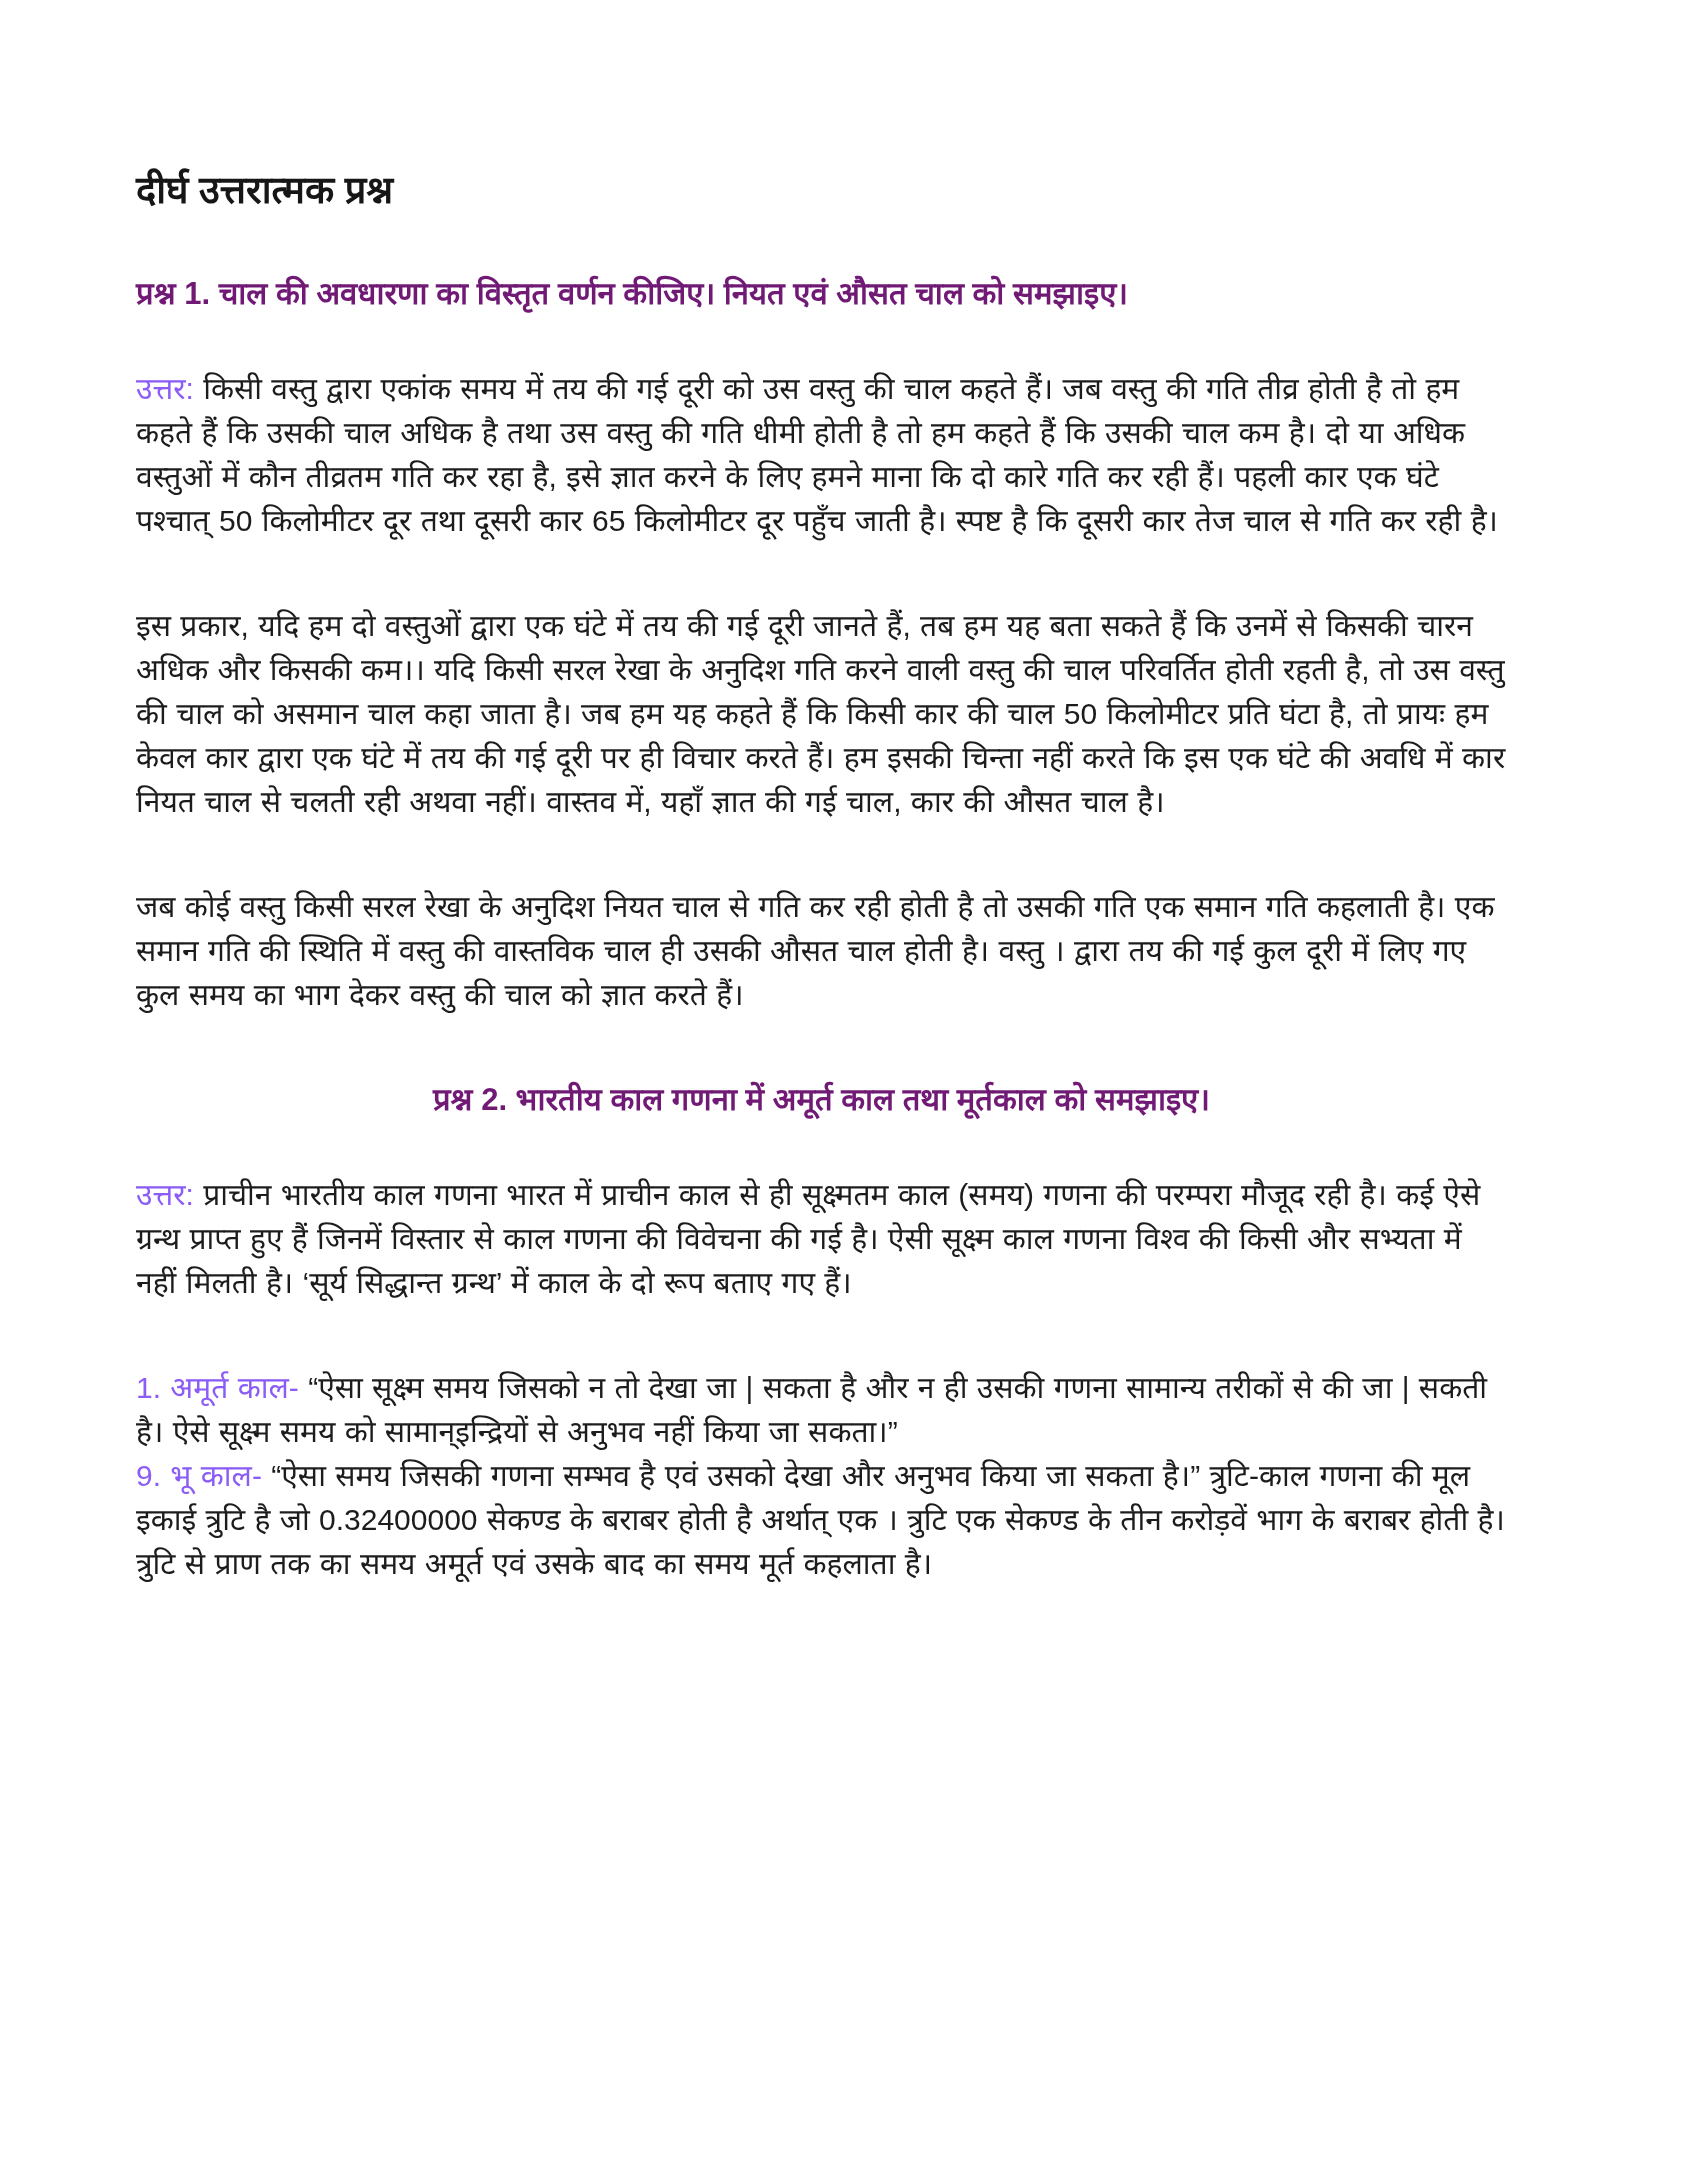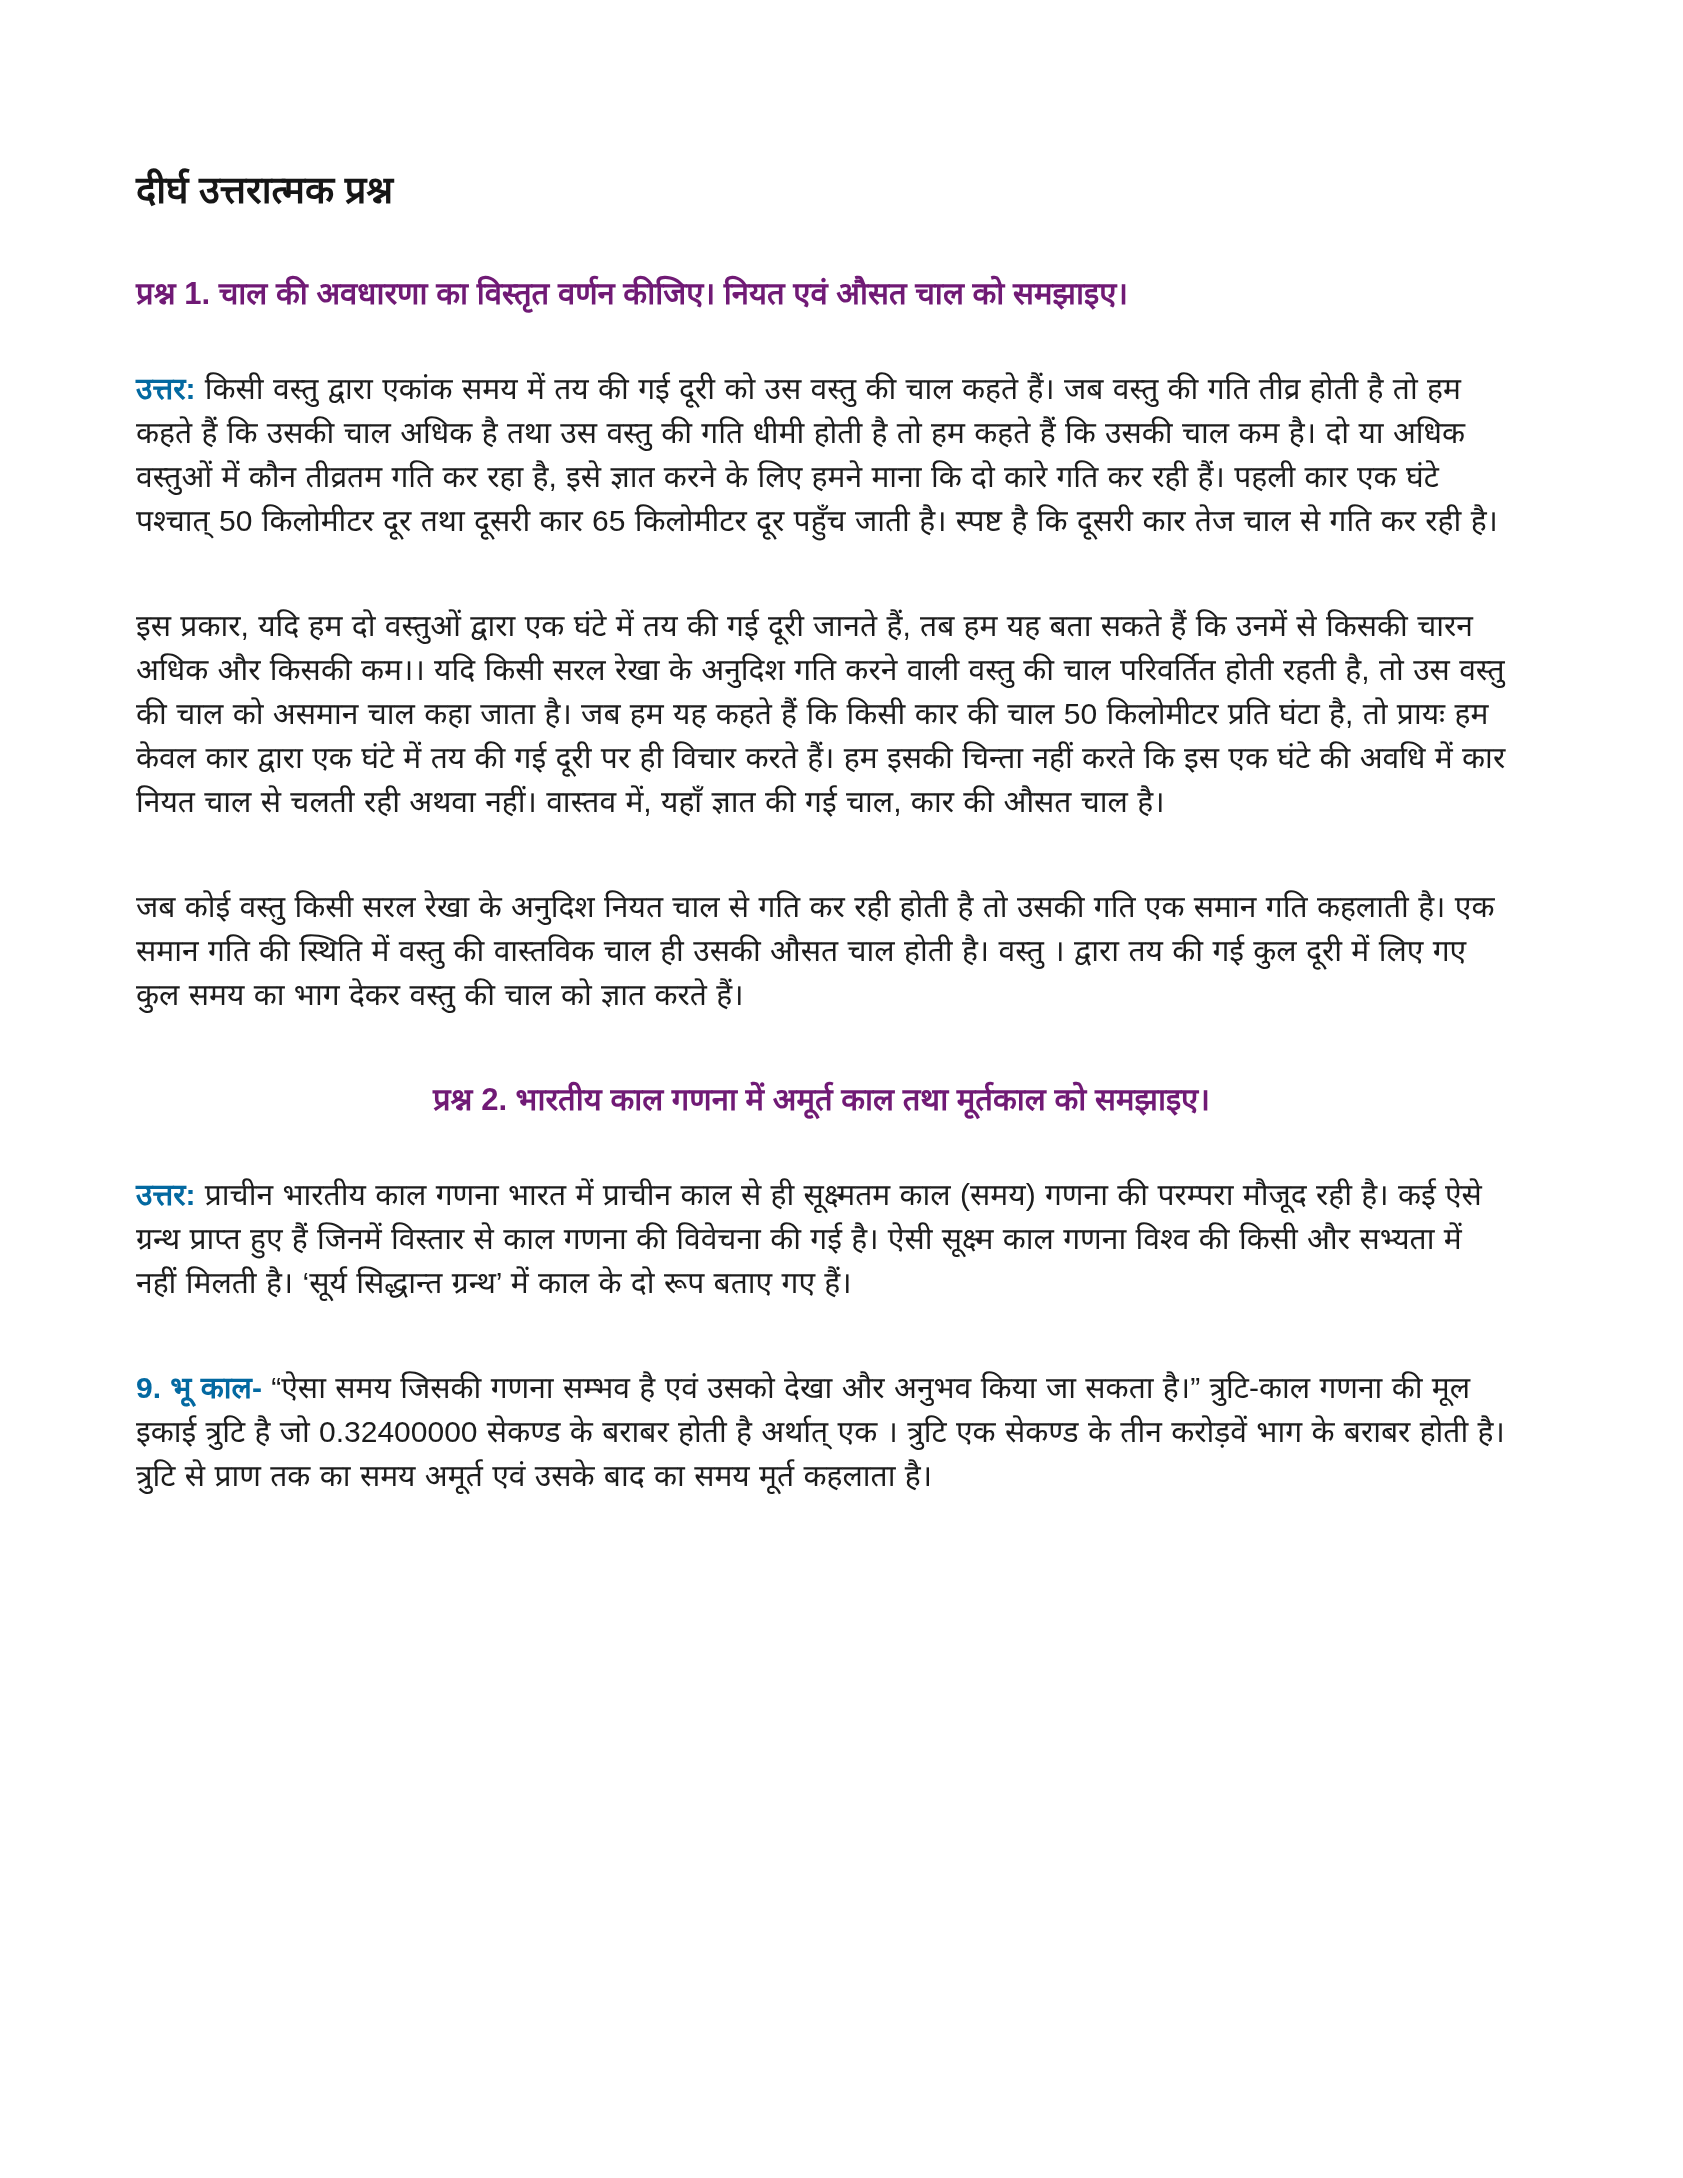--- a/index.html
+++ b/index.html
@@ -37,22 +37,22 @@
   }
   .para {
     font-size: 30px;
     font-weight: 400;
     line-height: 44px;
     margin: 0 0 61px 0;
     text-align: left;
     word-spacing: 1px;
   }
   .para strong {
-    font-weight: 700;
-    color: #0369a1;
+    font-weight: 400;
+    color: #8b5cf6;
   }
   .points-block {
     margin: 0;
   }
   .points-block .point-line {
     font-size: 30px;
     line-height: 44px;
   }
   .q2-spacer { margin-bottom: 51px; text-align: center; }
 </style>
@@ -71,18 +71,20 @@
   <p class="para">इस प्रकार, यदि हम दो वस्तुओं द्वारा एक घंटे में तय की गई दूरी जानते हैं, तब हम यह बता सकते हैं कि उनमें से किसकी चारन अधिक और किसकी कम।। यदि किसी सरल रेखा के अनुदिश गति करने वाली वस्तु की चाल परिवर्तित होती रहती है, तो उस वस्तु की चाल को असमान चाल कहा जाता है। जब हम यह कहते हैं कि किसी कार की चाल 50 किलोमीटर प्रति घंटा है, तो प्रायः हम केवल कार द्वारा एक घंटे में तय की गई दूरी पर ही विचार करते हैं। हम इसकी चिन्ता नहीं करते कि इस एक घंटे की अवधि में कार नियत चाल से चलती रही अथवा नहीं। वास्तव में, यहाँ ज्ञात की गई चाल, कार की औसत चाल है।</p>
 
   <p class="para">जब कोई वस्तु किसी सरल रेखा के अनुदिश नियत चाल से गति कर रही होती है तो उसकी गति एक समान गति कहलाती है। एक समान गति की स्थिति में वस्तु की वास्तविक चाल ही उसकी औसत चाल होती है। वस्तु । द्वारा तय की गई कुल दूरी में लिए गए कुल समय का भाग देकर वस्तु की चाल को ज्ञात करते हैं।</p>
 
   <h2 class="question q2-spacer">प्रश्न 2. भारतीय काल गणना में अमूर्त काल तथा मूर्तकाल को समझाइए।</h2>
 
   <p class="para"><strong>उत्तर:</strong>
     <span>प्राचीन भारतीय काल गणना भारत में प्राचीन काल से ही सूक्ष्मतम काल (समय) गणना की परम्परा मौजूद रही है। कई ऐसे ग्रन्थ प्राप्त हुए हैं जिनमें विस्तार से काल गणना की विवेचना की गई है। ऐसी सूक्ष्म काल गणना विश्व की किसी और सभ्यता में नहीं मिलती है। ‘सूर्य सिद्धान्त ग्रन्थ’ में काल के दो रूप बताए गए हैं।</span></p>
 
   <div class="para points-block">
+    <div class="point-line"><strong>1. अमूर्त काल-</strong>
+      <span>“ऐसा सूक्ष्म समय जिसको न तो देखा जा | सकता है और न ही उसकी गणना सामान्य तरीकों से की जा | सकती है। ऐसे सूक्ष्म समय को सामान्इन्द्रियों से अनुभव नहीं किया जा सकता।”</span></div>
     <div class="point-line"><strong>9. भू काल-</strong>
       <span>“ऐसा समय जिसकी गणना सम्भव है एवं उसको देखा और अनुभव किया जा सकता है।” त्रुटि-काल गणना की मूल इकाई त्रुटि है जो 0.32400000 सेकण्ड के बराबर होती है अर्थात् एक । त्रुटि एक सेकण्ड के तीन करोड़वें भाग के बराबर होती है। त्रुटि से प्राण तक का समय अमूर्त एवं उसके बाद का समय मूर्त कहलाता है।</span></div>
   </div>
 
 </div>
 
 
 </body></html>

